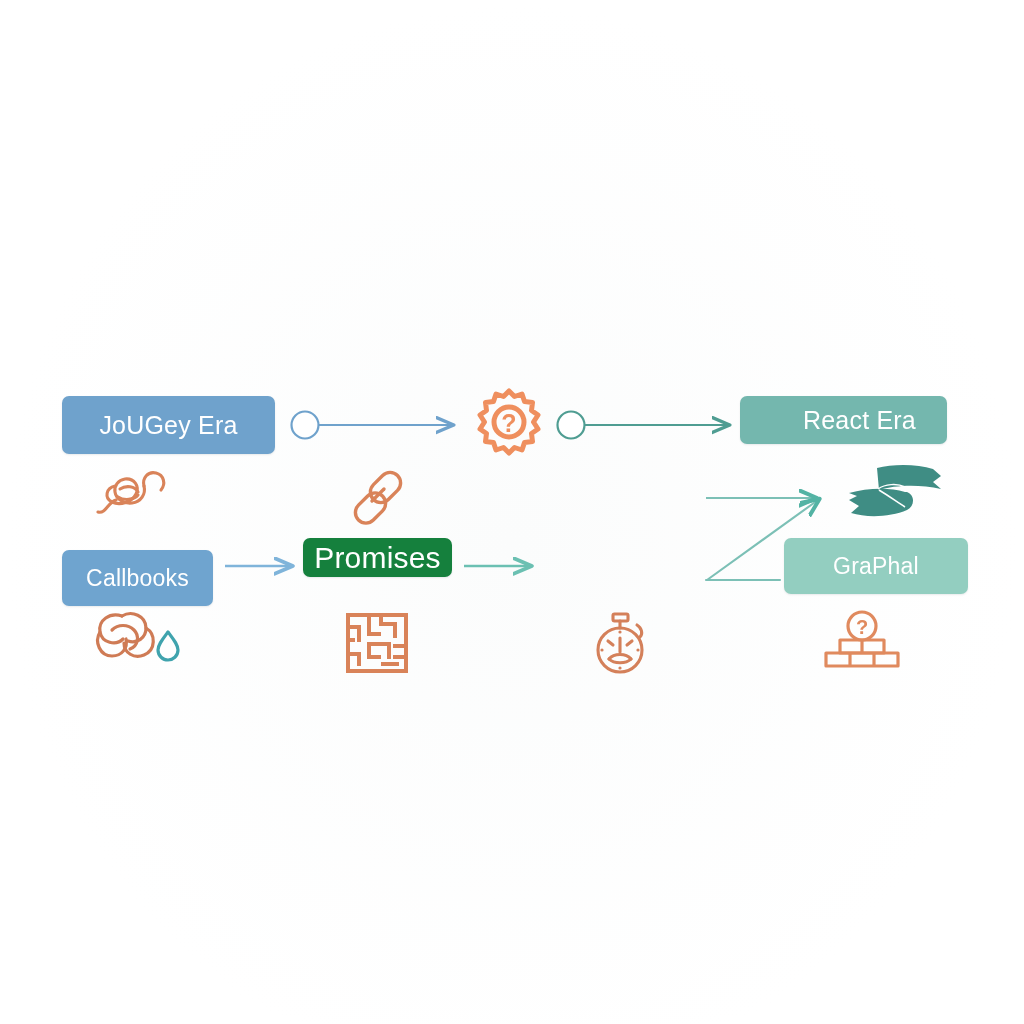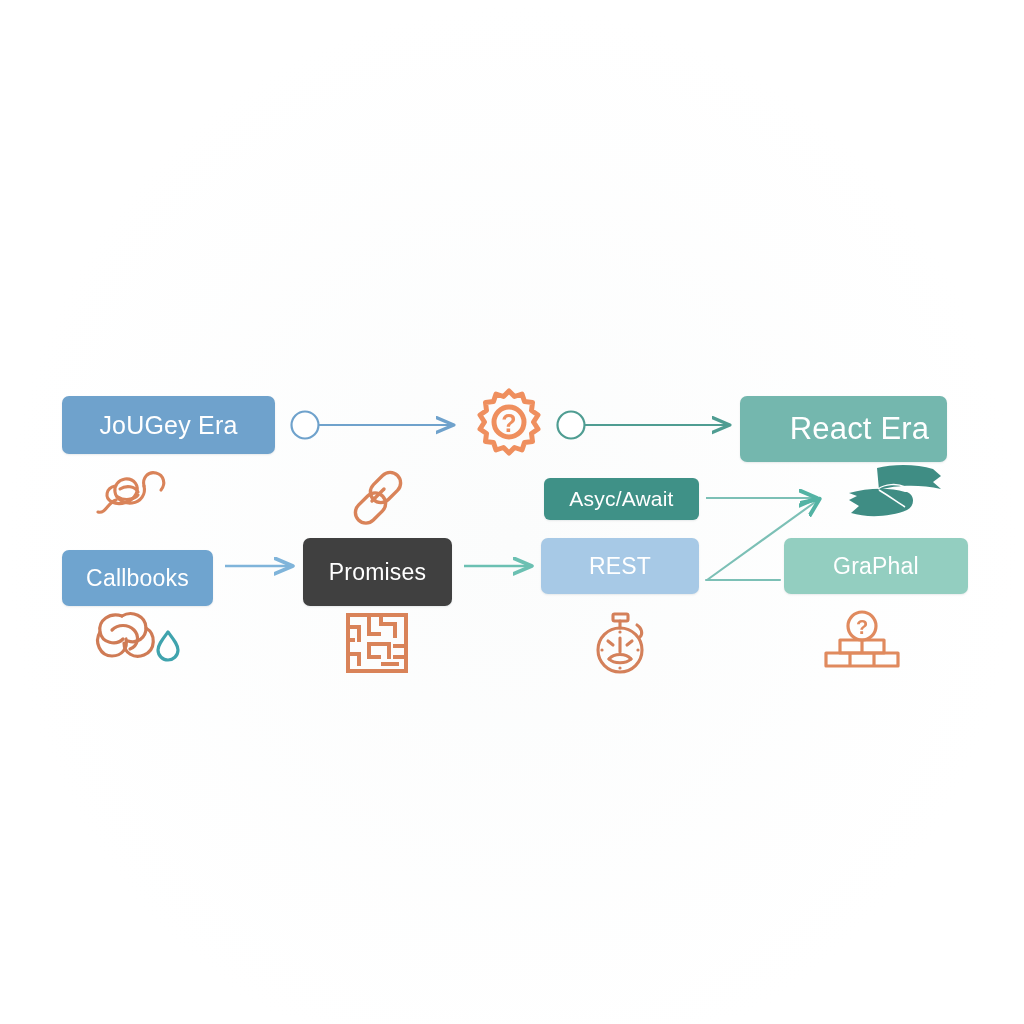--- a/index.html
+++ b/index.html
@@ -46,23 +46,23 @@
     box-sizing: border-box;
     box-shadow: 0 1px 2px rgba(40,60,70,0.10);
     user-select: none;
   }
   .node-label {
     white-space: nowrap;
     font-weight: 400;
   }
 
   #node-jquery-era   { left: 62px;  top: 396px; width: 213px; height: 58px; background:#6fa2cc; font-size: 25px; }
-  #node-react-era    { left: 740px; top: 396px; width: 207px; height: 66px; background:#74b7ae; font-size: 31px; padding-left: 32px; }
+  #node-react-era    { left: 740px; top: 396px; width: 207px; height: 48px; background:#74b7ae; font-size: 25px; padding-left: 32px; }
   #node-callbooks    { left: 62px;  top: 538px; width: 151px; height: 56px; background:#6fa4cf; font-size: 23px; margin-top: 12px; }
-  #node-promises     { left: 303px; top: 538px; width: 149px; height: 68px; background:#404040; font-size: 23px; }
+  #node-promises     { left: 303px; top: 538px; width: 149px; height: 39px; background:#15803d; font-size: 30px; }
   #node-rest         { left: 541px; top: 538px; width: 158px; height: 56px; background:#a7c9e6; font-size: 23px; }
   #node-graphal      { left: 784px; top: 538px; width: 184px; height: 56px; background:#93cec0; font-size: 23px; }
   #node-async-await  { left: 544px; top: 478px; width: 155px; height: 42px; background:#3f9187; font-size: 21px; border-radius:6px; }
 
   
   .icon-slot {
     position: absolute;
     display: block;
   }
   #icon-tangle-top     { left: 96px;  top: 466px; width: 74px;  height: 56px; }
@@ -135,31 +135,25 @@
   </div>
 
   <div class="node" id="node-callbooks">
     <span class="node-label">Callbooks</span>
   </div>
 
   <div class="node" id="node-promises">
     <span class="node-label">Promises</span>
   </div>
 
-  <div class="node" id="node-rest">
-    <span class="node-label">REST</span>
-  </div>
 
   <div class="node" id="node-graphal">
     <span class="node-label">GraPhal</span>
   </div>
 
-  <div class="node" id="node-async-await">
-    <span class="node-label">Asyc/Await</span>
-  </div>
 
   <svg class="icon-slot" id="icon-gear-question" viewBox="0 0 72 72" xmlns="http://www.w3.org/2000/svg">
     <g fill="none" stroke="#ef8f5e" stroke-width="5" stroke-linejoin="round" stroke-linecap="round">
       <path d="M36 5
                L41.5 10.5 L49 8 L51.5 15.5 L59.5 16.5 L58.5 24.5 L65 29 L60.5 36
                L65 43 L58.5 47.5 L59.5 55.5 L51.5 56.5 L49 64 L41.5 61.5 L36 67
                L30.5 61.5 L23 64 L20.5 56.5 L12.5 55.5 L13.5 47.5 L7 43 L11.5 36
                L7 29 L13.5 24.5 L12.5 16.5 L20.5 15.5 L23 8 L30.5 10.5 Z"></path>
       <circle cx="36" cy="36" r="15"></circle>
     </g>

